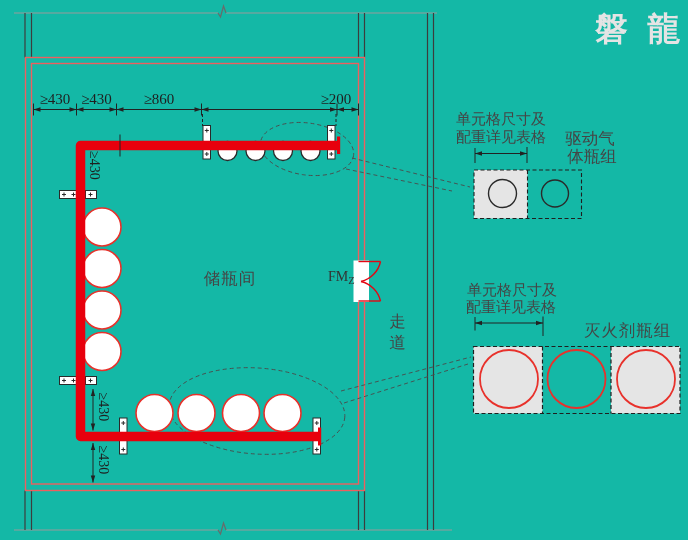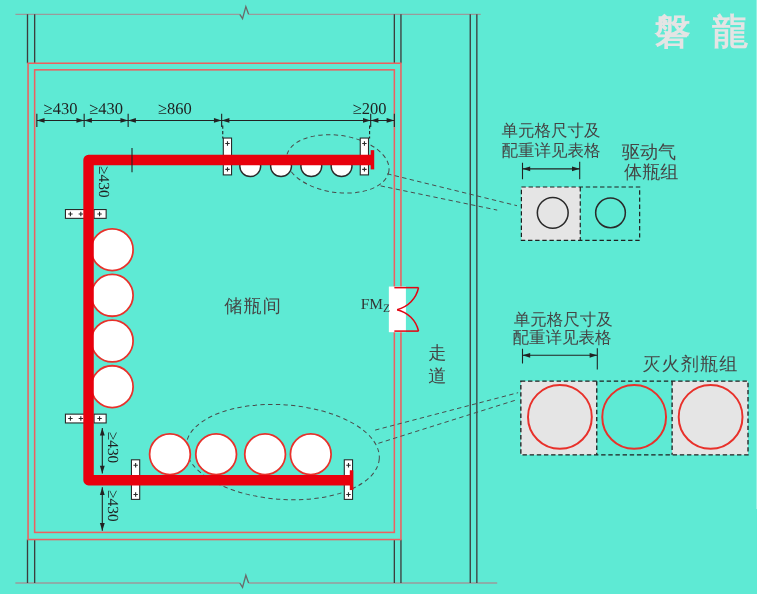--- a/index.html
+++ b/index.html
@@ -1,16 +1,16 @@
 <!DOCTYPE html>
 <html><head>
 <meta charset="utf-8">
 <style>
   html,body{margin:0;padding:0;background:#ffffff;}
-  #stage{position:relative;width:688px;height:540px;background:#5eead4;overflow:hidden;
+  #stage{position:relative;width:688px;height:540px;background:#14b8a6;overflow:hidden;
          font-family:"Liberation Sans",sans-serif;}
   svg{display:block;}
   text{font-family:"Liberation Sans",sans-serif;}
   .dim{font-family:"Liberation Serif",serif;font-size:15px;fill:#1f1f1f;}
   .dimv{font-family:"Liberation Serif",serif;font-size:14px;fill:#1f1f1f;}
   .cjk{fill:#454545;font-size:15px;}
   .cjk-big{fill:#454545;font-size:16.5px;}
   .wm{font-size:33px;font-weight:bold;fill:#e4e4e4;letter-spacing:5px;}
   .doorlbl{font-family:"Liberation Serif",serif;font-size:14px;fill:#333;}
 </style>

